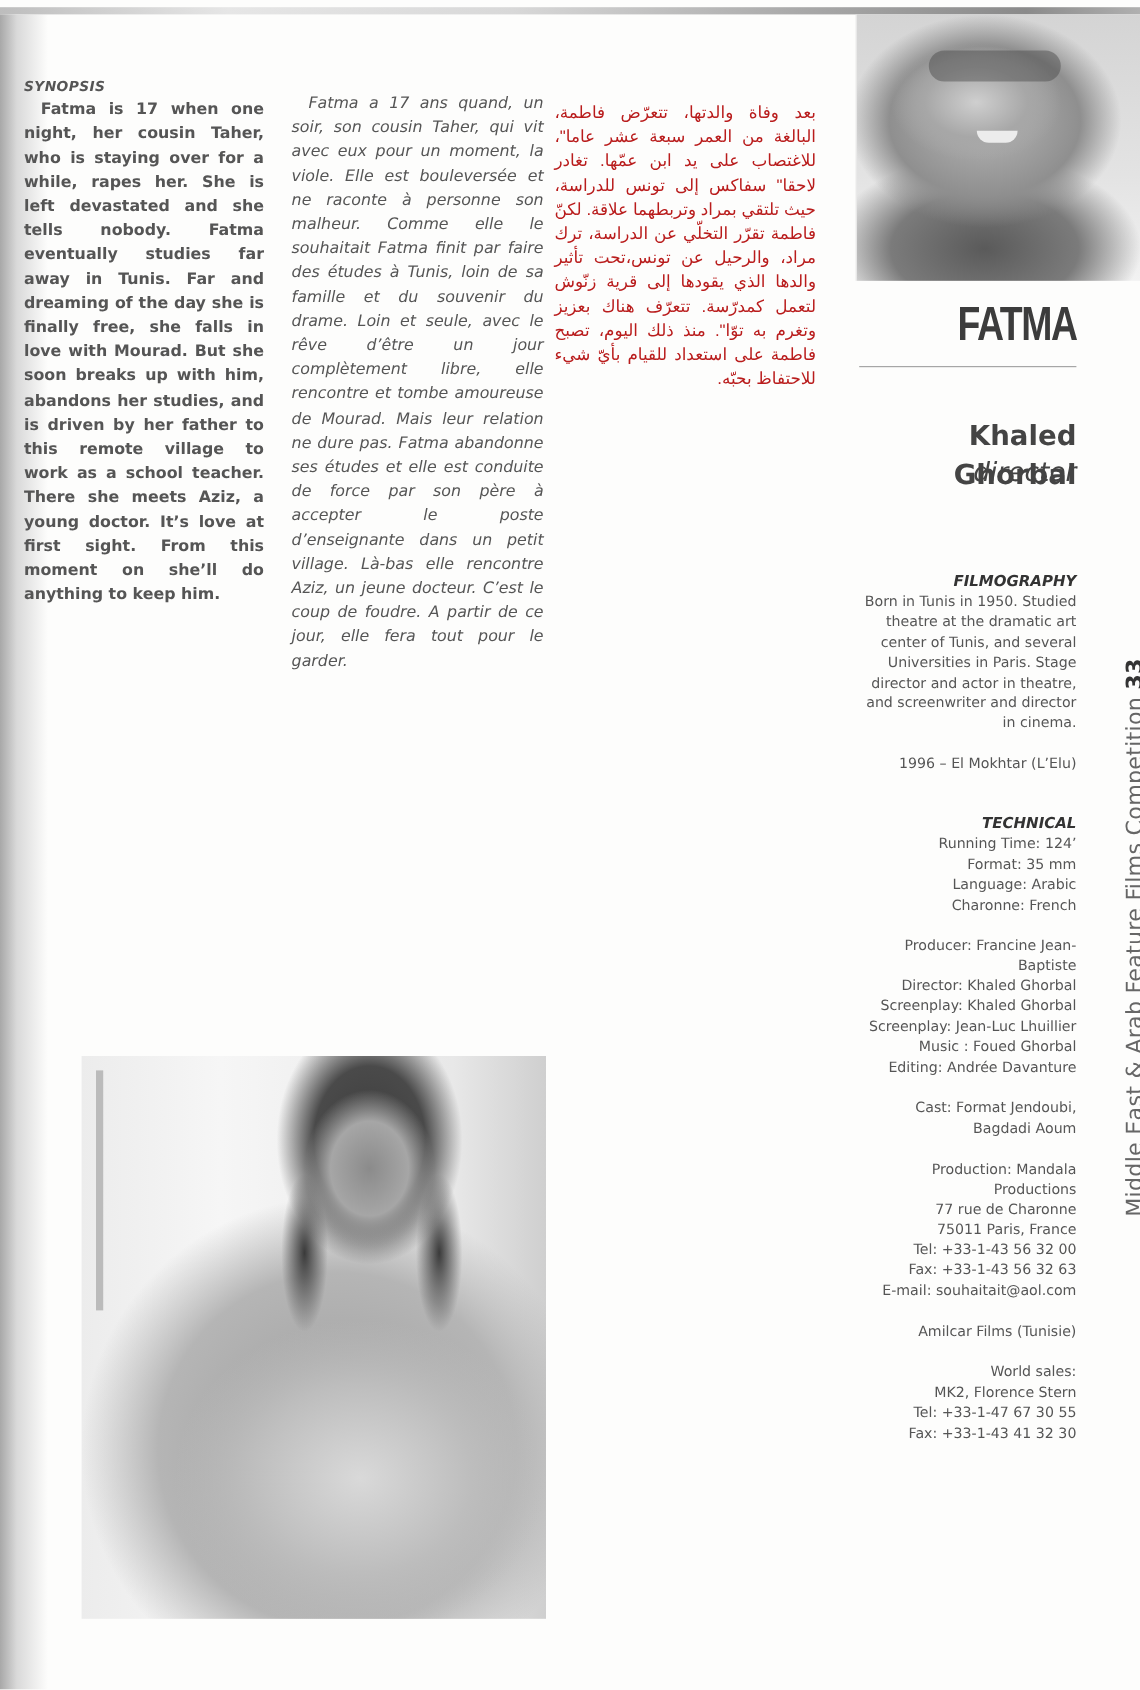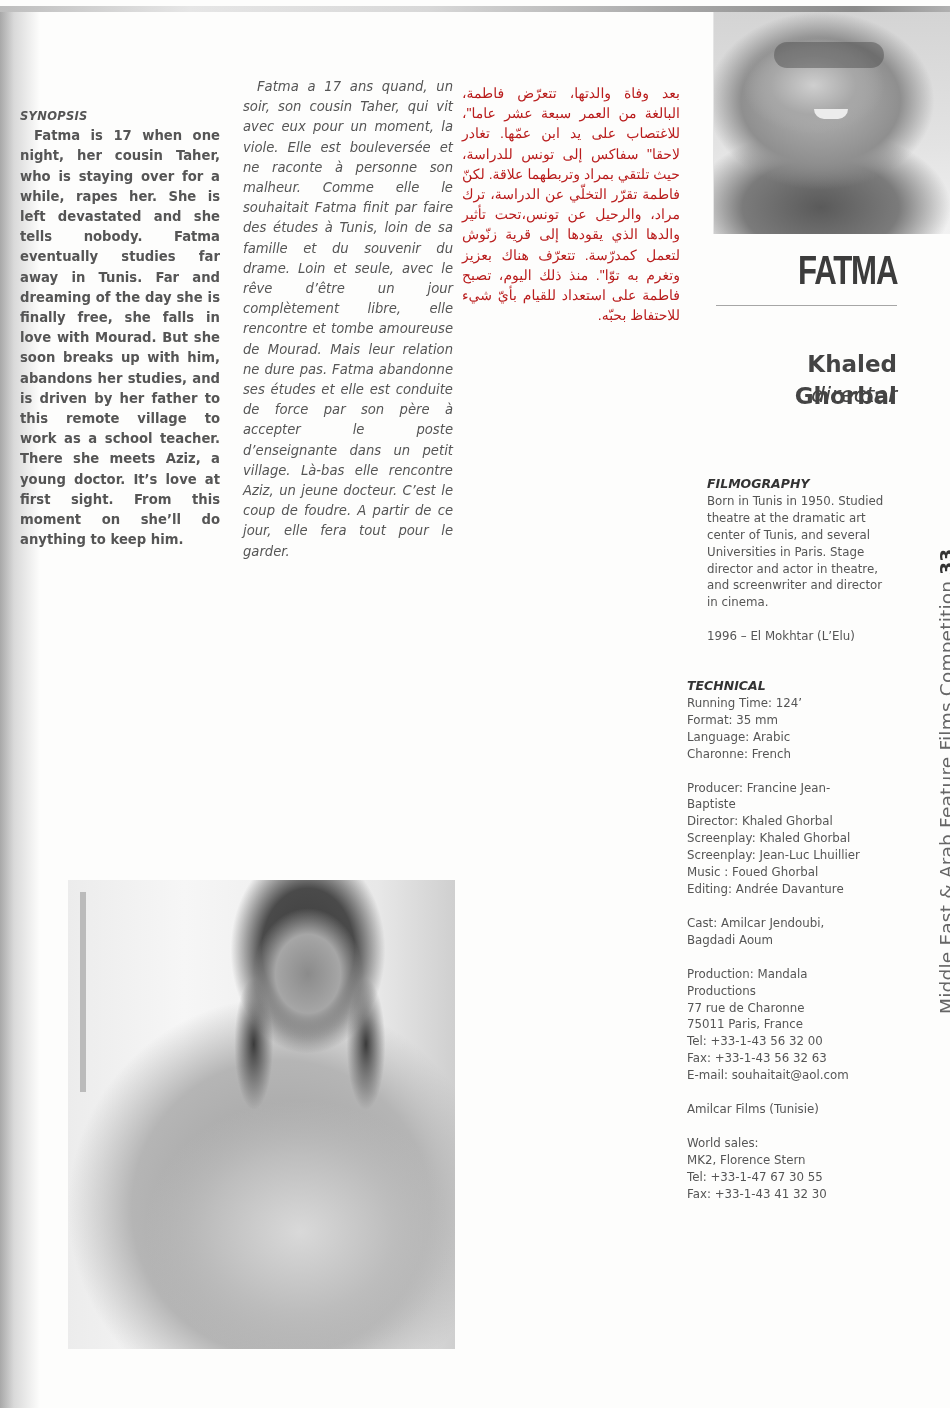--- a/index.html
+++ b/index.html
@@ -12,21 +12,21 @@
   .top-bar {
     position:absolute; left:0; top:6px; width:950px; height:6px;
     background:linear-gradient(90deg,#bdbdbd 0%,#e6e6e6 20%,#d8d8d8 45%,#a9a9a9 70%,#8a8a8a 90%,#b0b0b0 100%);
   }
   .gutter-shadow {
     position:absolute; left:0; top:12px; width:40px; height:1396px;
     background:linear-gradient(90deg,#a8a8a8 0%,#d9d9d9 35%,rgba(253,253,252,0) 100%);
   }
   .col { position:absolute; font-size:13.2px; line-height:20.2px; color:#555; }
   .synopsis { left:20px; top:62px; width:200px; text-align:justify; }
-  .synopsis .head { font-style:italic; font-weight:bold; font-size:11.5px; color:#555; letter-spacing:0.3px; margin-bottom:0;margin-top:44px; }
+  .synopsis .head { font-style:italic; font-weight:bold; font-size:11.5px; color:#555; letter-spacing:0.3px; margin-bottom:0; }
   .synopsis p { margin:0; text-indent:14px;font-weight:bold; }
   .french { left:243px; top:77px; width:210px; text-align:justify; font-style:italic; }
   .french p { margin:0; text-indent:14px; }
   .arabic {
     position:absolute; left:462px; top:83px; width:218px;
     direction:rtl; text-align:justify; font-size:14px; line-height:20.2px; color:#b91c1c;
     font-family:Liberation Sans, sans-serif;
   }
   .photo-director {
     position:absolute; left:713px; top:12px; width:237px; height:222px;
@@ -54,21 +54,21 @@
   .title-rule {
     position:absolute; left:716px; top:305px; width:181px; height:1px; background:#a6a6a6;
   }
   .director-name {
     position:absolute; right:53px; top:316px; text-align:right;
     font-weight:bold; font-size:23px; line-height:32px; color:#444;margin-top:32px;
   }
   .director-role {
     position:absolute; right:53px; top:382px; font-style:italic; font-size:22px; color:#444;
   }
-  .info { position:absolute; right:53px; text-align:left; font-size:11.8px; line-height:16.9px; color:#555; }
+  .info { position:absolute; right:53px; text-align:right; font-size:11.8px; line-height:16.9px; color:#555; }
   .info .sec-head { font-style:italic; font-weight:bold; font-size:12.5px; color:#333; }
   .info .gap { height:17px; }
   .filmography { top:476px; width:190px; }
   .technical { top:678px; width:210px; }
   .vertical-caption {
     position:absolute; left:936px; top:1014px;
     transform:rotate(-90deg); transform-origin:left top;
     white-space:nowrap; font-size:18.5px; color:#666; letter-spacing:0.2px;
   }
   .vertical-caption .page-num { font-weight:bold; color:#333; margin-left:6px; }
@@ -140,21 +140,21 @@
   <div>Charonne: French</div>
   <div class="gap"></div>
   <div>Producer: Francine Jean-</div>
   <div>Baptiste</div>
   <div>Director: Khaled Ghorbal</div>
   <div>Screenplay: Khaled Ghorbal</div>
   <div>Screenplay: Jean-Luc Lhuillier</div>
   <div>Music : Foued Ghorbal</div>
   <div>Editing: Andrée Davanture</div>
   <div class="gap"></div>
-  <div>Cast: Amilcar Jendoubi,</div>
+  <div>Cast: Format Jendoubi,</div>
   <div>Bagdadi Aoum</div>
   <div class="gap"></div>
   <div>Production: Mandala</div>
   <div>Productions</div>
   <div>77 rue de Charonne</div>
   <div>75011 Paris, France</div>
   <div>Tel: +33-1-43 56 32 00</div>
   <div>Fax: +33-1-43 56 32 63</div>
   <div>E-mail: souhaitait@aol.com</div>
   <div class="gap"></div>

